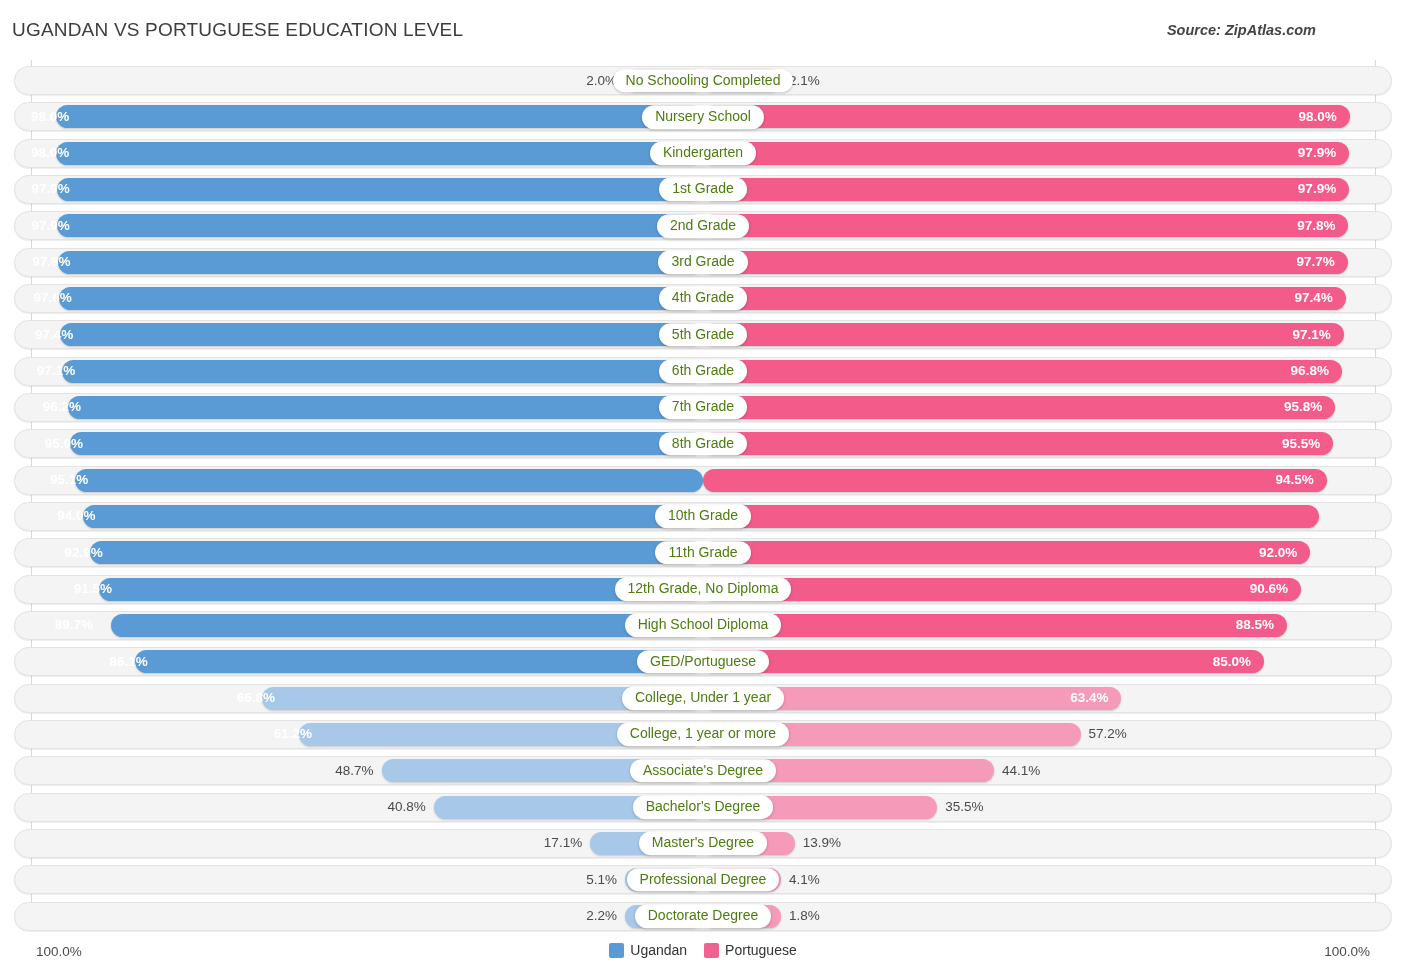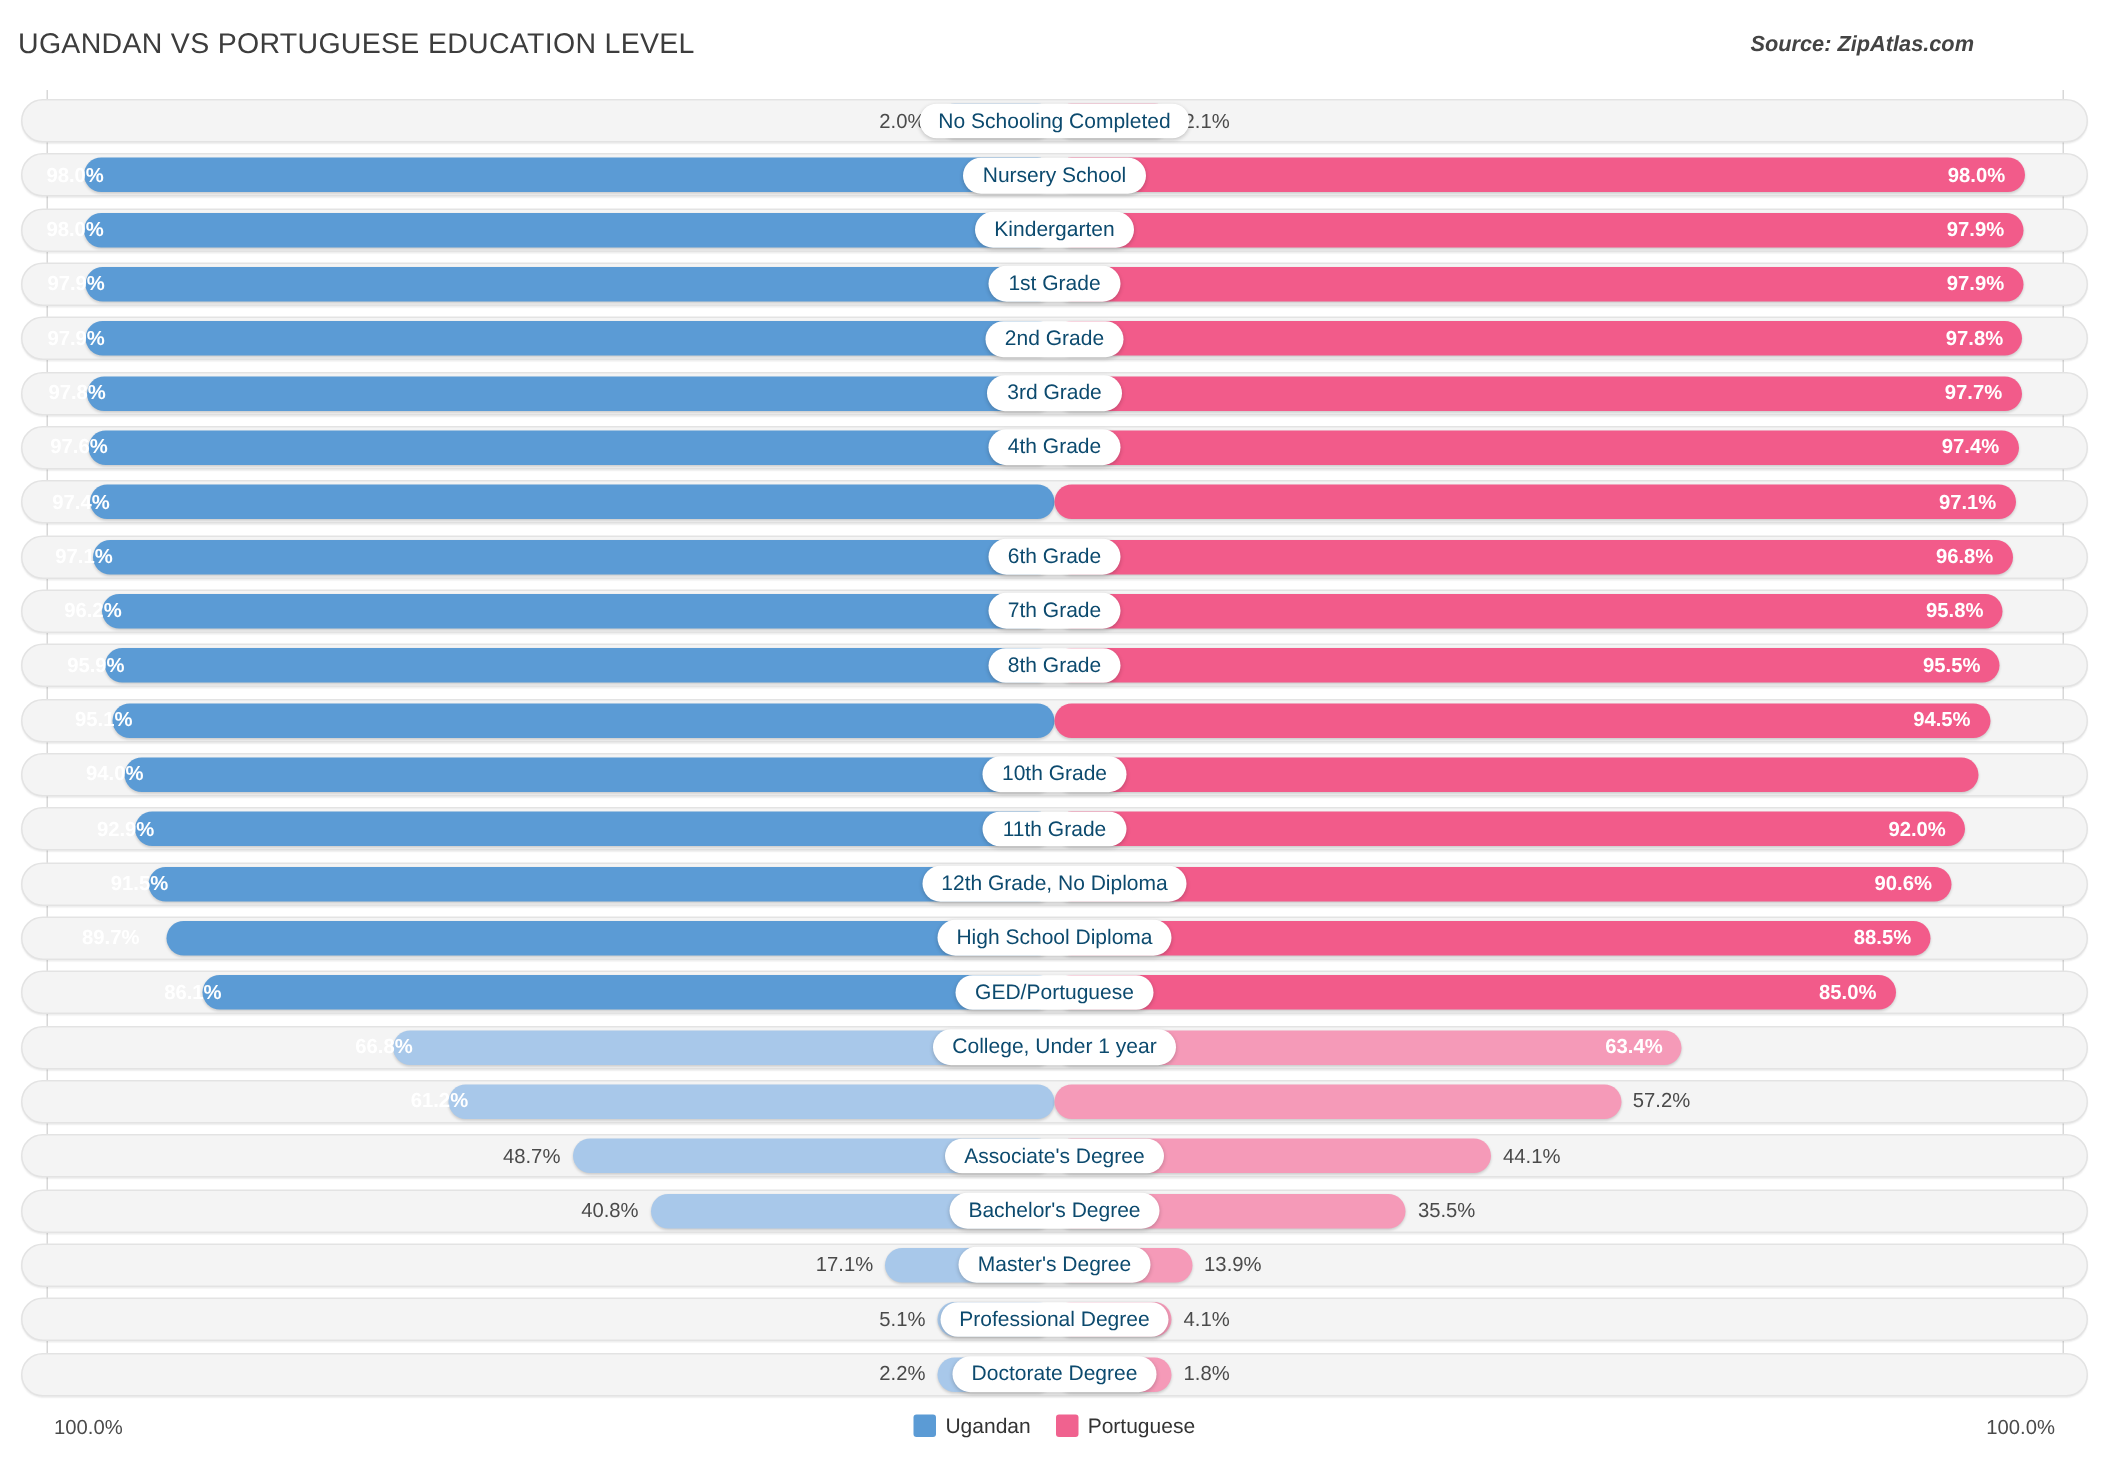--- a/index.html
+++ b/index.html
@@ -58,21 +58,21 @@
   .val.inside{color:#ffffff;font-weight:bold;}
   .val.outside{color:#4a4a4a;}
 
   .catwrap{
     position:absolute;left:0;right:0;top:50%;transform:translateY(-50%);
     display:flex;justify-content:center;pointer-events:none;
   }
   .cat{
     background:#ffffff;border-radius:13px;
     padding:4px 13px 5px;
-    font-size:14px;color:#0c4a6e;white-space:nowrap;line-height:1.05;
+    font-size:14px;color:#4d7c0f;white-space:nowrap;line-height:1.05;
     box-shadow:0 1px 3px rgba(0,0,0,0.22);
     text-align:center;
   }
 
   .footer{position:absolute;left:0;top:938px;width:1406px;height:37px;}
   .axis-left{position:absolute;left:36px;top:6px;font-size:13.5px;color:#4a4a4a;}
   .axis-right{position:absolute;right:36px;top:6px;font-size:13.5px;color:#4a4a4a;}
   .legend{
     position:absolute;left:0;right:0;top:4px;
     display:flex;justify-content:center;align-items:center;gap:17px;
@@ -164,20 +164,23 @@
           <div class="catwrap">
             <div class="cat">4th Grade</div>
           </div>
         </div>
         <div class="row" style="top: 260.31px;">
           <div class="track"></div>
           <div class="bar left" style="width: 642.84px; background: rgb(91, 155, 213);"></div>
           <div class="bar right" style="width: 640.86px; background: rgb(242, 91, 138);"></div>
           <div class="val inside" style="right: 1318.84px; text-align: left;">97.4%</div>
           <div class="val inside" style="left: auto; right: 61.14px;">97.1%</div>
+          <div class="catwrap">
+            <div class="cat">5th Grade</div>
+          </div>
         </div>
         <div class="row" style="top: 296.64px;">
           <div class="track"></div>
           <div class="bar left" style="width: 640.86px; background: rgb(91, 155, 213);"></div>
           <div class="bar right" style="width: 638.88px; background: rgb(242, 91, 138);"></div>
           <div class="val inside" style="right: 1316.86px; text-align: left;">97.1%</div>
           <div class="val inside" style="left: auto; right: 63.12px;">96.8%</div>
           <div class="catwrap">
             <div class="cat">6th Grade</div>
           </div>
@@ -268,20 +271,23 @@
           <div class="catwrap">
             <div class="cat">College, Under 1 year</div>
           </div>
         </div>
         <div class="row" style="top: 659.94px;">
           <div class="track"></div>
           <div class="bar left" style="width: 403.92px; background: rgb(168, 200, 234);"></div>
           <div class="bar right" style="width: 377.52px; background: rgb(245, 154, 184);"></div>
           <div class="val inside" style="right: 1079.92px; text-align: left;">61.2%</div>
           <div class="val outside" style="left: 1074.52px;">57.2%</div>
+          <div class="catwrap">
+            <div class="cat">College, 1 year or more</div>
+          </div>
         </div>
         <div class="row" style="top: 696.27px;">
           <div class="track"></div>
           <div class="bar left" style="width: 321.42px; background: rgb(168, 200, 234);"></div>
           <div class="bar right" style="width: 291.06px; background: rgb(245, 154, 184);"></div>
           <div class="val outside" style="right: 1018.42px;">48.7%</div>
           <div class="val outside" style="left: 988.06px;">44.1%</div>
           <div class="catwrap">
             <div class="cat">Associate's Degree</div>
           </div>

